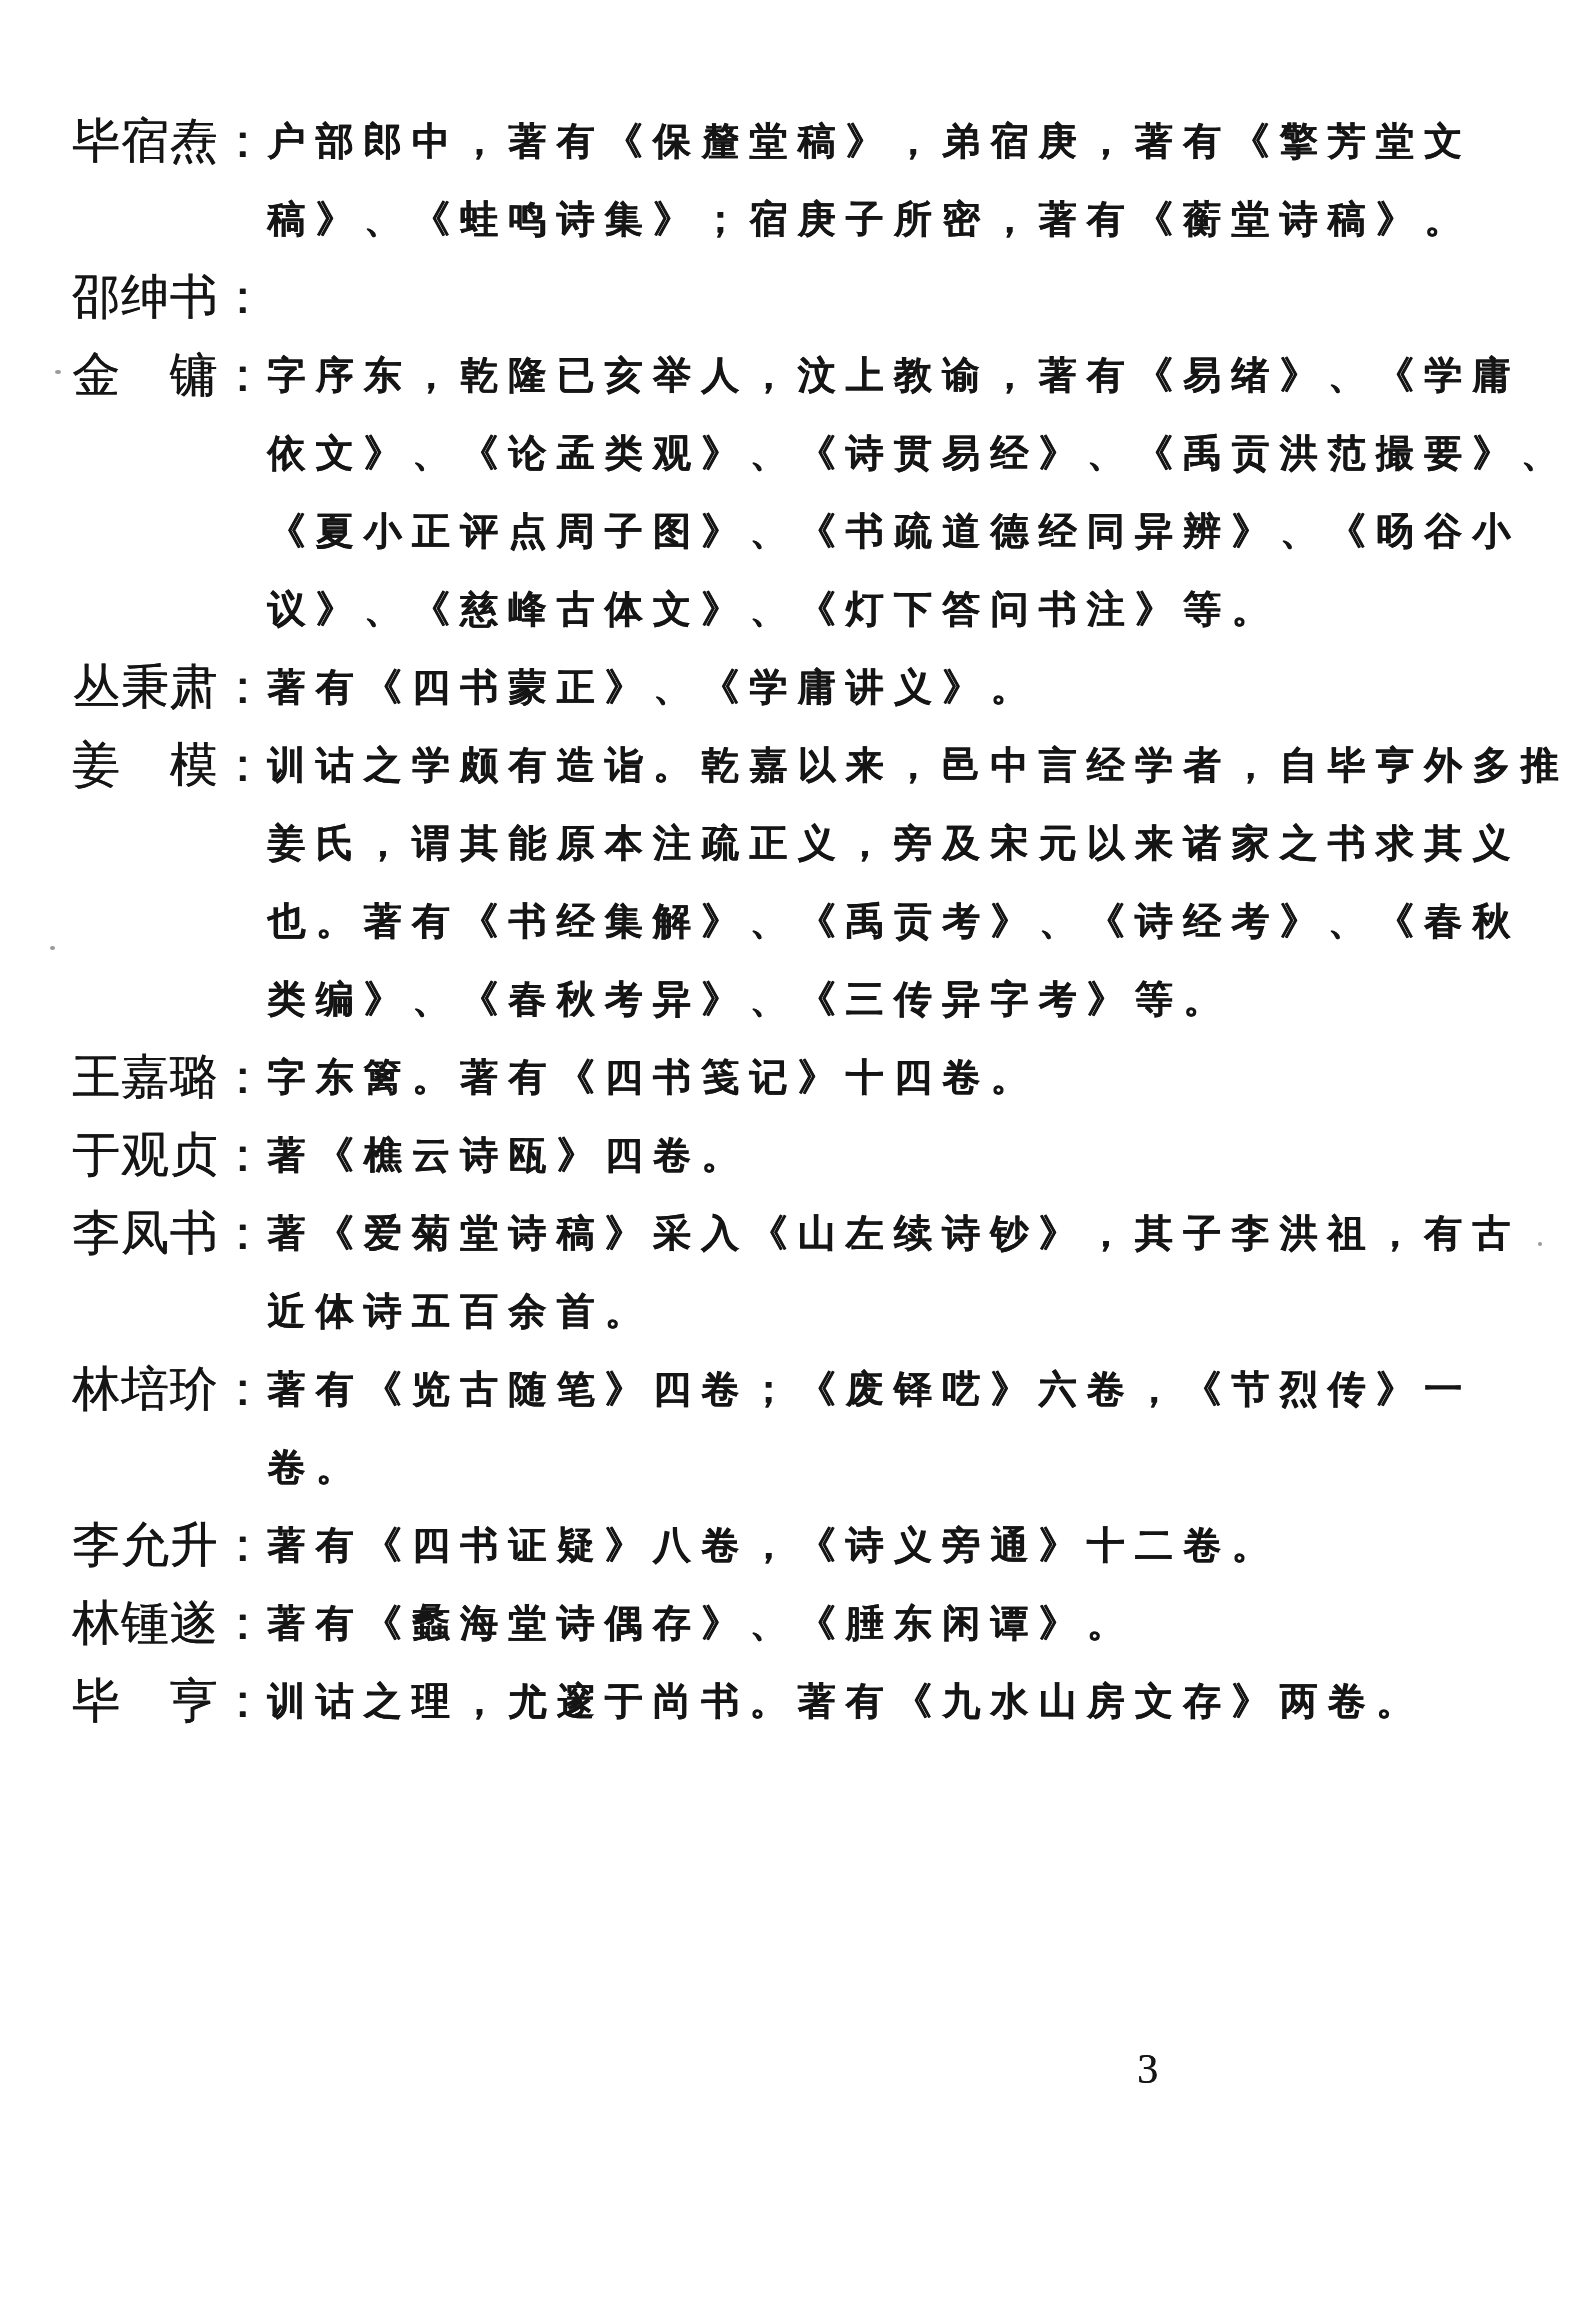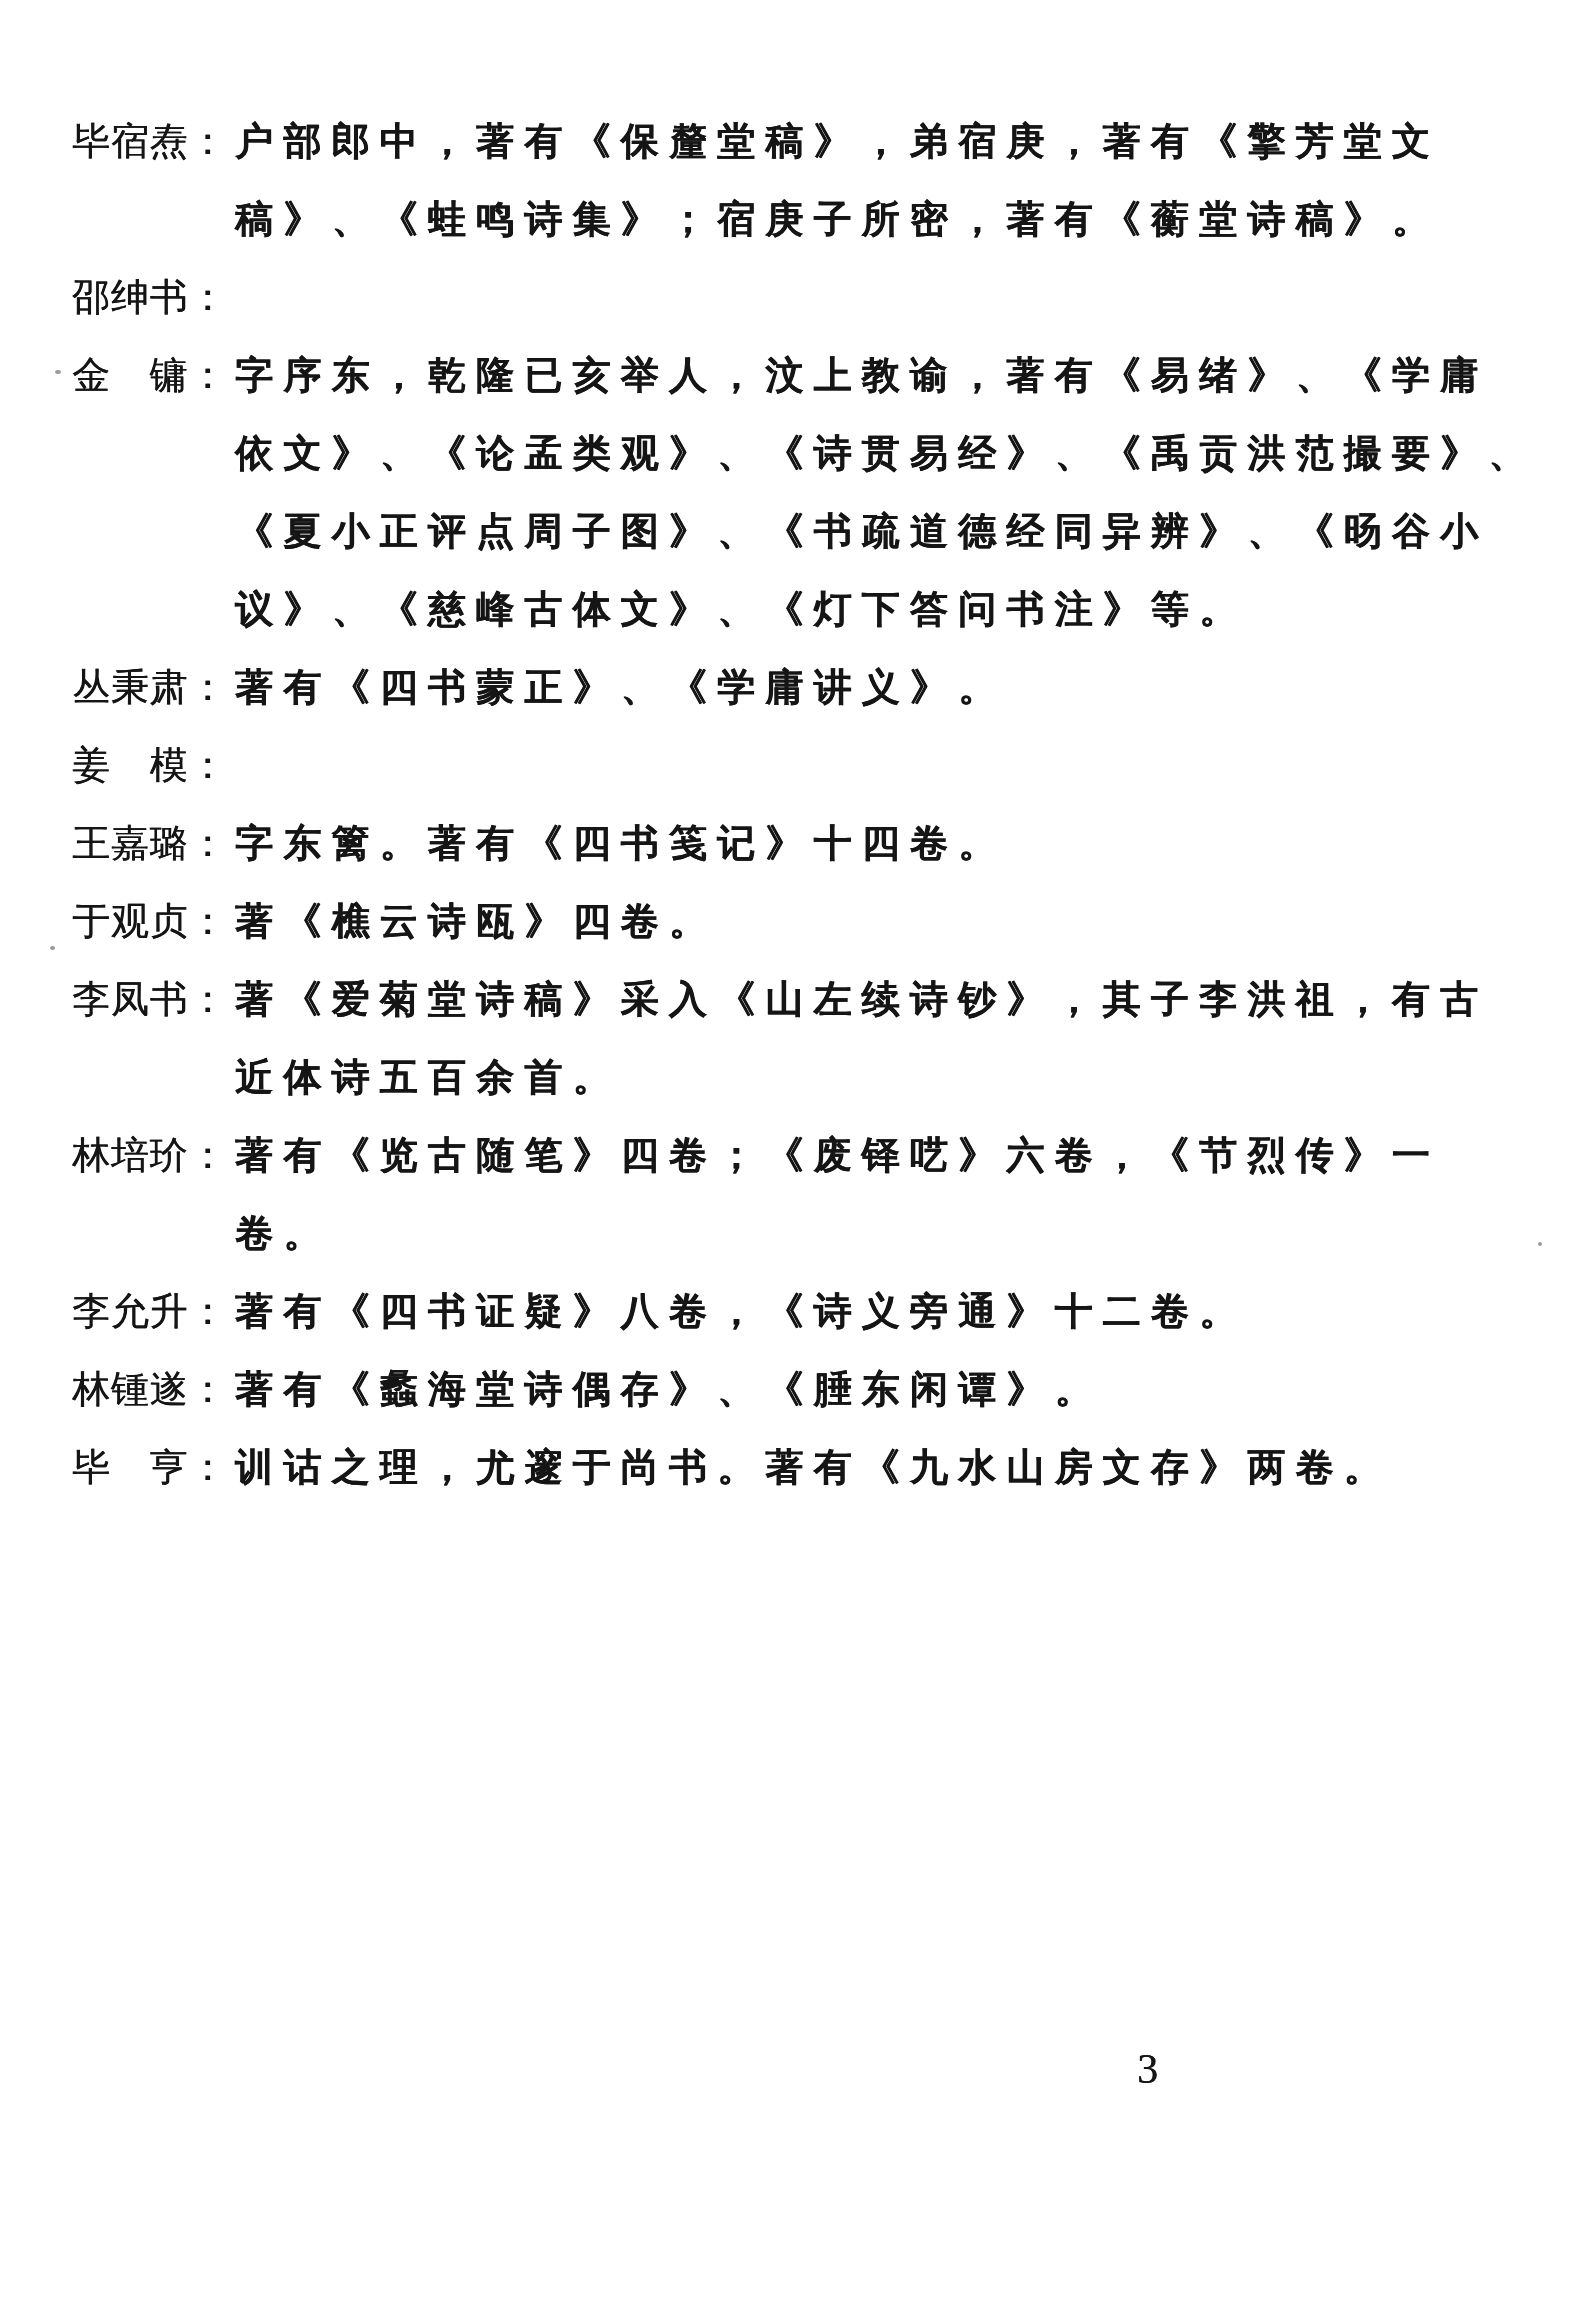--- a/index.html
+++ b/index.html
@@ -21,21 +21,21 @@
     top: 102px;
     left: 72px;
     right: 45px;
   }
   .entry {
     display: flex;
     align-items: flex-start;
   }
   .entry .name {
     flex: 0 0 163px;
-    font-size: 38px;
+    font-size: 48px;
     line-height: 78px;
     letter-spacing: 0.8px;
     white-space: nowrap;
     text-shadow: 0.5px 0 0 currentColor;
   }
   .entry .text {
     flex: 1;
     min-width: 0;
   }
   .entry .text .line {
@@ -93,20 +93,26 @@
         </div>
       </div>
       <div class="entry">
         <div class="name">丛秉肃：</div>
         <div class="text">
           <div class="line">著有《四书蒙正》、《学庸讲义》。</div>
         </div>
       </div>
       <div class="entry">
         <div class="name">姜　模：</div>
+        <div class="text">
+          <div class="line">训诂之学颇有造诣。乾嘉以来，邑中言经学者，自毕亨外多推</div>
+          <div class="line">姜氏，谓其能原本注疏正义，旁及宋元以来诸家之书求其义</div>
+          <div class="line">也。著有《书经集解》、《禹贡考》、《诗经考》、《春秋</div>
+          <div class="line">类编》、《春秋考异》、《三传异字考》等。</div>
+        </div>
       </div>
       <div class="entry">
         <div class="name">王嘉璐：</div>
         <div class="text">
           <div class="line">字东篱。著有《四书笺记》十四卷。</div>
         </div>
       </div>
       <div class="entry">
         <div class="name">于观贞：</div>
         <div class="text">

